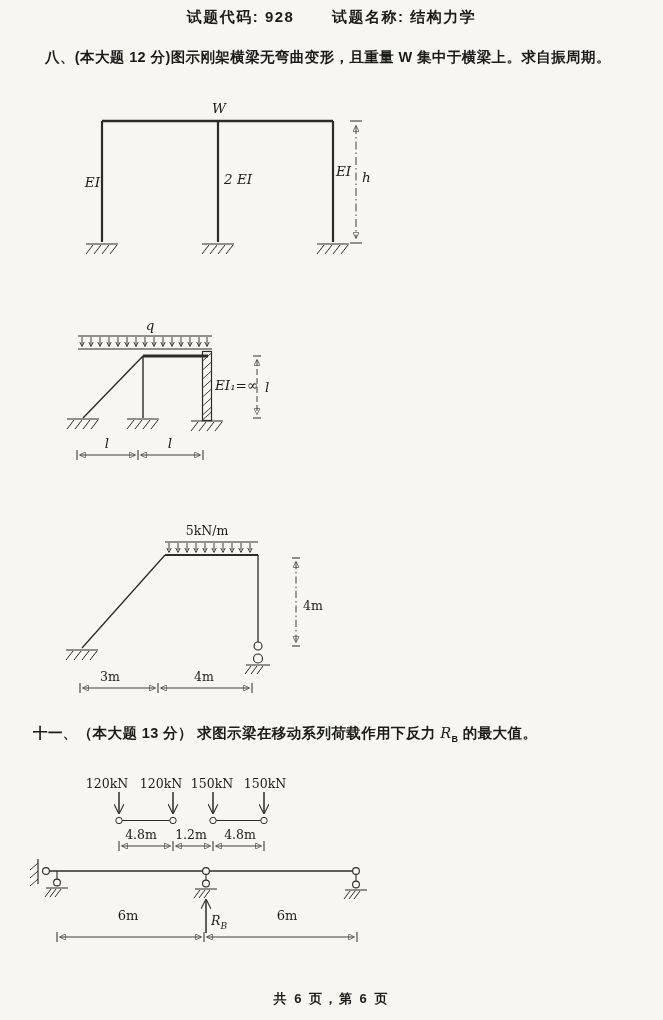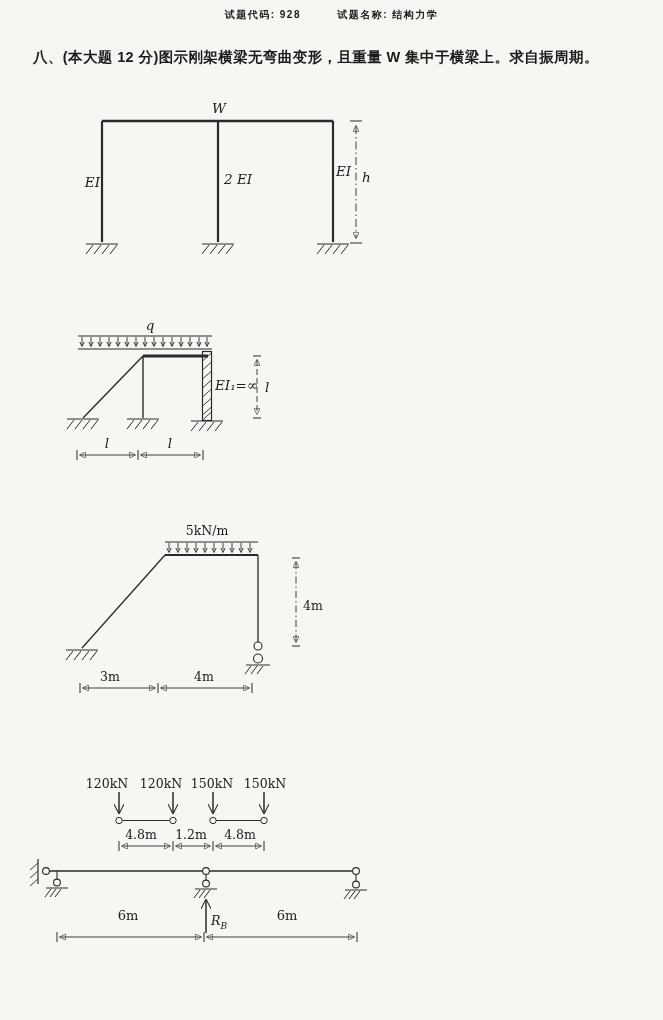--- a/index.html
+++ b/index.html
@@ -1,19 +1,19 @@
 <!DOCTYPE html>
 <html><head>
 <meta charset="utf-8">
 <style>
   html,body{margin:0;padding:0;background:#e8e8e6;}
   .page{position:relative;width:663px;height:1020px;margin:0 auto;background:#f7f6f2;
         font-family:"Liberation Sans",sans-serif;color:#1b1b1b;overflow:hidden;}
   .header{position:absolute;top:8px;left:0;width:100%;text-align:center;
-          font-size:10px;letter-spacing:1.5px;font-weight:bold;}
+          font-size:15px;letter-spacing:1.5px;font-weight:bold;}
   .header span{margin:0 16px;}
   .qtitle{position:absolute;left:33px;width:600px;font-size:14.5px;line-height:26px;
           letter-spacing:0.4px;font-weight:bold;margin:0;}
   .qtitle i{font-family:"DejaVu Serif",serif;font-weight:normal;}
   .qtitle sub{font-size:9px;}
   .footer{position:absolute;top:990px;left:0;width:100%;text-align:center;
           font-size:13px;letter-spacing:2px;font-weight:bold;}
   svg.dg{position:absolute;overflow:visible;}
   svg.dg path,svg.dg line,svg.dg rect{stroke:#2b2b2b;fill:none;stroke-linecap:butt;}
   svg.dg circle{stroke:#2b2b2b;fill:#f7f6f2;}
@@ -26,21 +26,21 @@
 </head>
 <body>
 
 <div class="page">
 
   <div class="header">
     <span>试题代码: 928</span>
     <span>试题名称: 结构力学</span>
   </div>
 
-  <p class="qtitle" style="top:44px;">八、(本大题 12 分)图示刚架横梁无弯曲变形，且重量 W 集中于横梁上。求自振周期。</p>
+  <p class="qtitle" style="top:44px;margin-left:12px;">八、(本大题 12 分)图示刚架横梁无弯曲变形，且重量 W 集中于横梁上。求自振周期。</p>
 
   <svg class="dg" style="left:55px;top:95px;" width="335" height="170" viewBox="55 95 335 170">
     <defs>
       <marker id="ah" viewBox="0 0 10 10" refX="9" refY="5" markerWidth="7" markerHeight="7" orient="auto-start-reverse">
           <path d="M0 0 L10 5 L0 10 z" fill="#2b2b2b" stroke="none"></path>
         </marker>
     </defs>
     <text class="v" x="219" y="113" text-anchor="middle">W</text>
     <path d="M102 121 H333" stroke-width="2.4"></path>
     <path d="M102 121 V242 M218 121 V242 M333 121 V242" stroke-width="2.2"></path>
@@ -92,20 +92,23 @@
     <path d="M292 558 h8 M292 646 h8" stroke-width="1"></path>
     <line x1="296" y1="562" x2="296" y2="642" stroke-width="0.9" stroke-dasharray="7 3 1.5 3" marker-start="url(#ah)" marker-end="url(#ah)"></line>
     <text class="t" x="303" y="610">4m</text>
     <path d="M80 683 v10 M158 683 v10 M252 683 v10" stroke-width="1"></path>
     <line x1="83" y1="688" x2="155" y2="688" stroke-width="0.9" marker-start="url(#ah)" marker-end="url(#ah)"></line>
     <line x1="161" y1="688" x2="249" y2="688" stroke-width="0.9" marker-start="url(#ah)" marker-end="url(#ah)"></line>
     <text class="t" x="110" y="681" text-anchor="middle">3m</text>
     <text class="t" x="204" y="681" text-anchor="middle">4m</text>
   </svg>
 
+  <p class="qtitle" style="top:720px;">
+    <span>十一、（本大题 13 分） 求图示梁在移动系列荷载作用下反力 </span><i>R</i><sub>B</sub><span> 的最大值。</span>
+  </p>
 
   <svg class="dg" style="left:15px;top:755px;" width="435" height="210" viewBox="15 755 435 210">
     <text class="t" x="107" y="788" text-anchor="middle">120kN</text>
     <text class="t" x="161" y="788" text-anchor="middle">120kN</text>
     <text class="t" x="212" y="788" text-anchor="middle">150kN</text>
     <text class="t" x="265" y="788" text-anchor="middle">150kN</text>
     <line x1="119" y1="792" x2="119" y2="813" stroke-width="1.5" marker-end="url(#ah)"></line>
     <line x1="173" y1="792" x2="173" y2="813" stroke-width="1.5" marker-end="url(#ah)"></line>
     <line x1="213" y1="792" x2="213" y2="813" stroke-width="1.5" marker-end="url(#ah)"></line>
     <line x1="264" y1="792" x2="264" y2="813" stroke-width="1.5" marker-end="url(#ah)"></line>
@@ -138,14 +141,15 @@
     <path d="M345 890 h22 m-17 1 l-6 8 m11 -8 l-6 8 m11 -8 l-6 8" stroke-width="1"></path>
     <line x1="206" y1="933" x2="206" y2="900" stroke-width="1.5" marker-end="url(#ah)"></line>
     <text x="211" y="925"><tspan class="vs">R</tspan><tspan dy="3.5" style="font:italic 9px 'DejaVu Serif',serif">B</tspan></text>
     <text class="tb" x="128" y="920" text-anchor="middle">6m</text>
     <text class="tb" x="287" y="920" text-anchor="middle">6m</text>
     <path d="M57 932 v10 M204 932 v10 M357 932 v10" stroke-width="1"></path>
     <line x1="60" y1="937" x2="201" y2="937" stroke-width="0.9" marker-start="url(#ah)" marker-end="url(#ah)"></line>
     <line x1="207" y1="937" x2="354" y2="937" stroke-width="0.9" marker-start="url(#ah)" marker-end="url(#ah)"></line>
   </svg>
 
+  <div class="footer">共 6 页，第 6 页</div>
 
 </div>
 
 </body></html>

